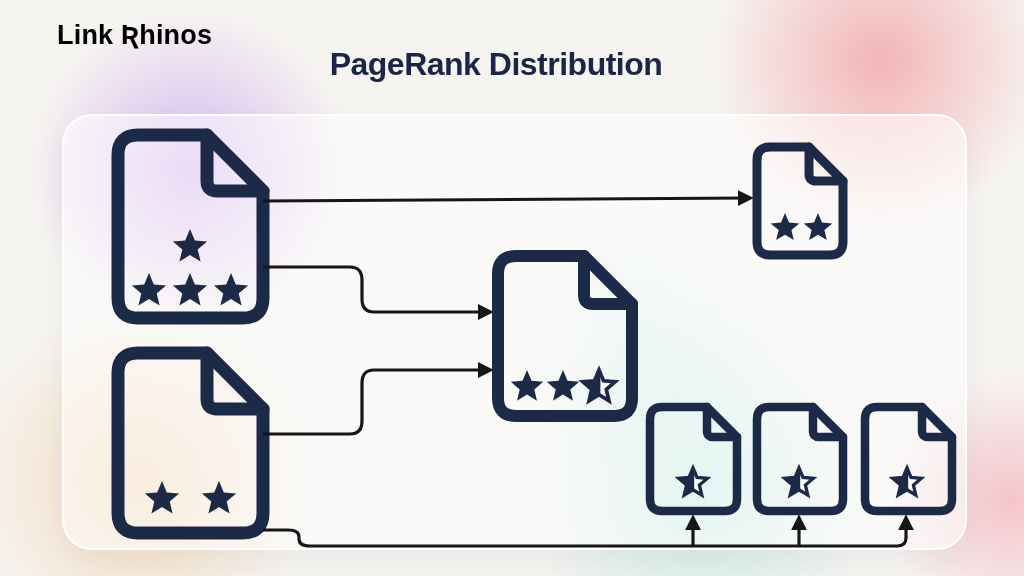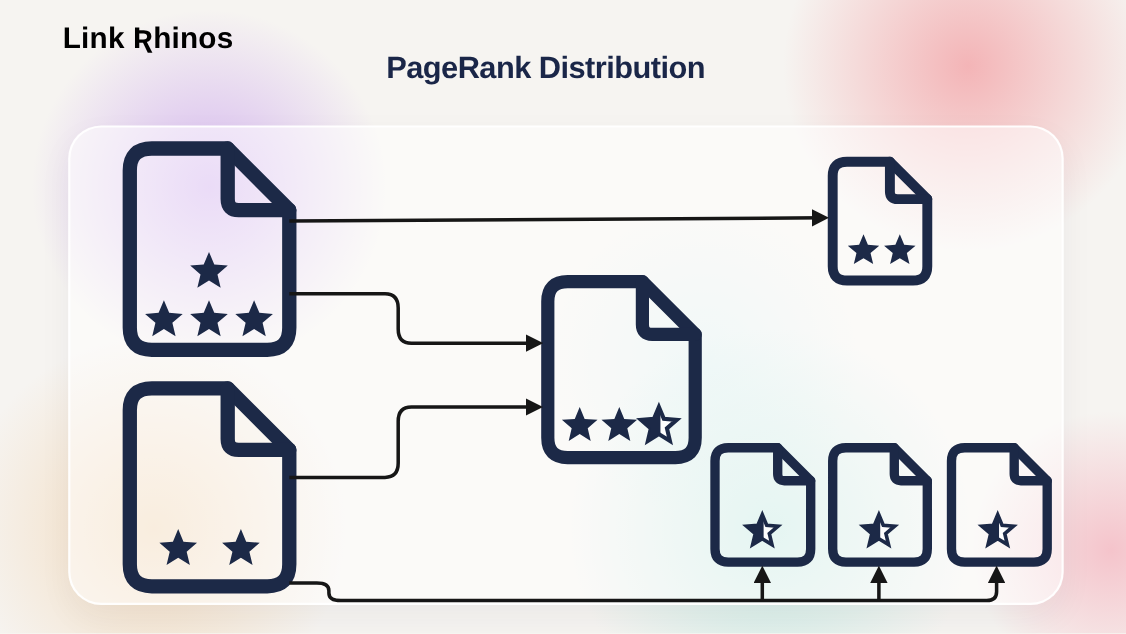--- a/index.html
+++ b/index.html
@@ -26,21 +26,21 @@
     border:2px solid rgba(255,255,255,0.9);
     box-shadow:0 12px 30px rgba(40,40,60,0.05);
     box-sizing:border-box;
   }
   .logo{
     position:absolute;left:57px;top:20px;
     font-size:27px;font-weight:800;color:#000000;letter-spacing:0.2px;
   }
   .title{
     position:absolute;left:0;top:46px;width:992px;margin:0;
-    text-align:center;font-size:28px;font-weight:800;color:#1a2648;
+    text-align:center;font-size:32px;font-weight:800;color:#1a2648;
     letter-spacing:-0.5px;
   }
   svg.diagram{position:absolute;inset:0;width:1024px;height:576px;}
 </style>
 </head>
 <body>
 
 <div class="bg"></div>
 
 <div class="card"></div>

